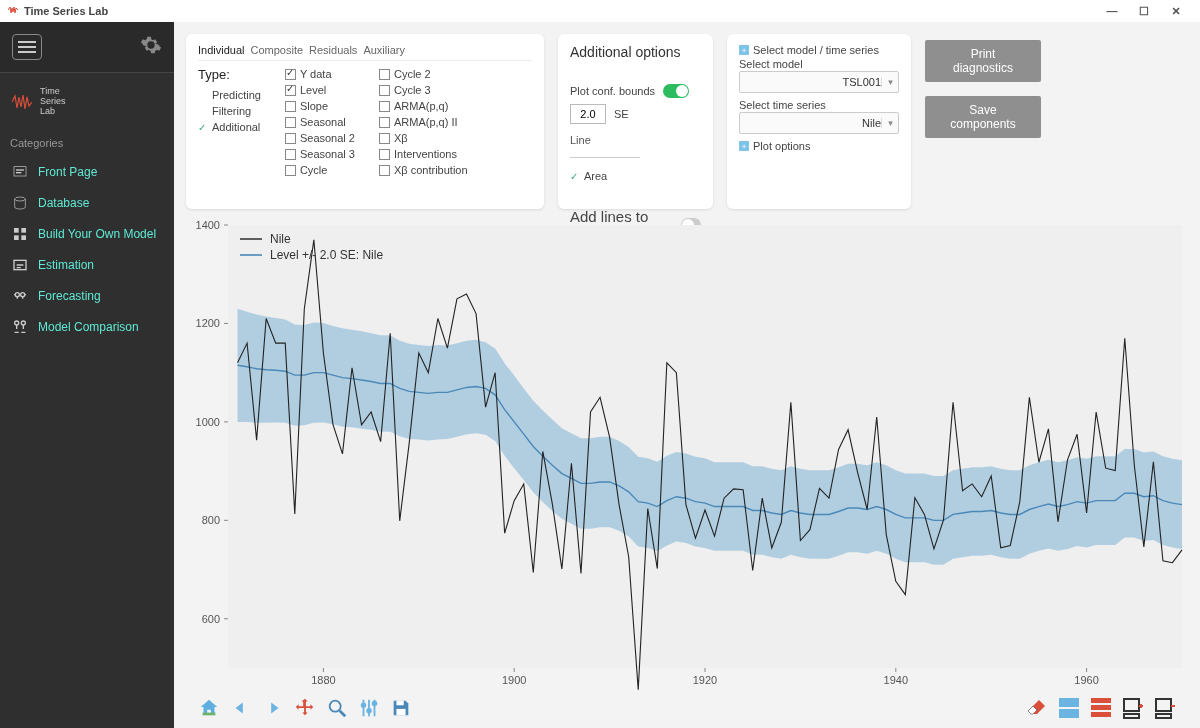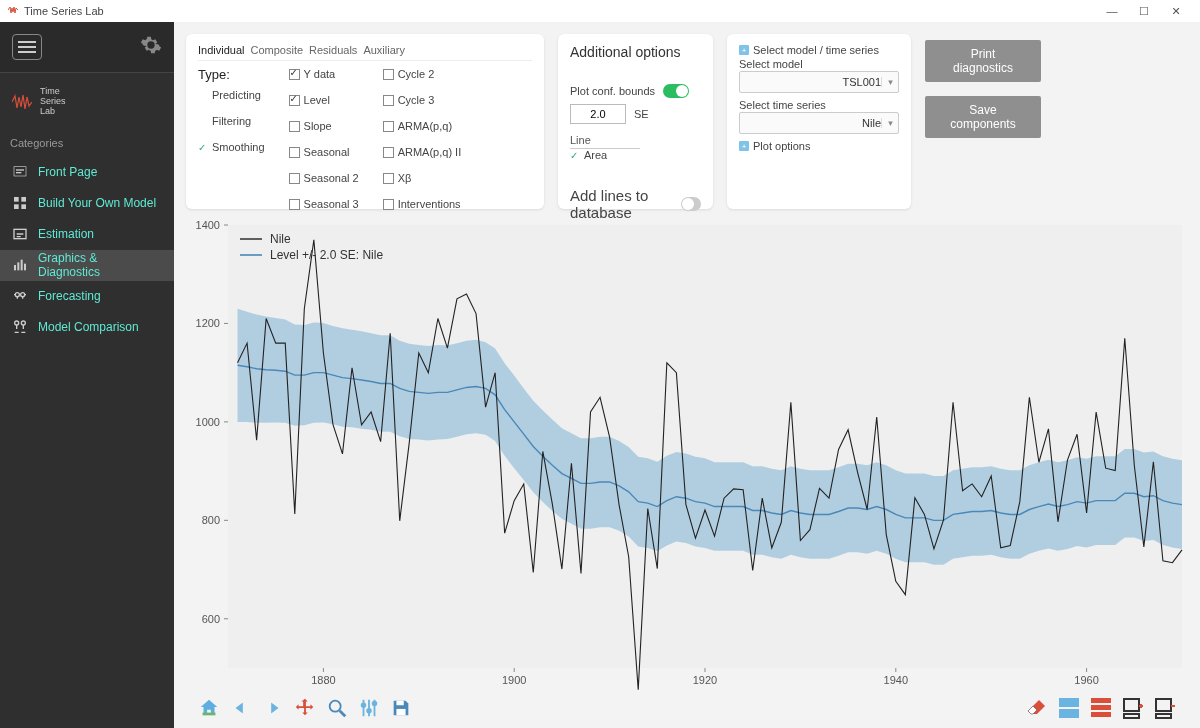--- a/index.html
+++ b/index.html
@@ -1,18 +1,18 @@
 <!DOCTYPE html>
 <html><head>
 <meta charset="utf-8">
 <style>
 * { margin: 0; padding: 0; box-sizing: border-box; font-family: "Segoe UI", Arial, sans-serif; }
 body { width: 1200px; height: 728px; background: #f5f5f5; overflow: hidden; position: relative; }
 
-.titlebar { height: 22px; background: #fff; display: flex; align-items: center; padding: 0 8px; font-size: 11px; color: #444; }
+.titlebar { height: 22px; background: #fff; display: flex; align-items: center; padding: 0 8px; font-size: 11px; color: #444; font-weight: bold; }
 .titlebar .title-icon { color: #d94f3a; margin-right: 6px; font-size: 11px; }
 .titlebar .spacer { flex: 1; }
 .titlebar .winbtn { width: 32px; text-align: center; color: #555; font-size: 11px; }
 
 .main { display: flex; height: 706px; }
 
 .sidebar { width: 174px; background: #2f2f2f; color: #cfcfcf; display: flex; flex-direction: column; }
 .sidebar-top { height: 50px; background: #2a2a2a; display: flex; align-items: center; justify-content: space-between; padding: 0 12px; }
 .hamburger { width: 30px; height: 26px; border: 1px solid #888; border-radius: 4px; display: flex; flex-direction: column; justify-content: center; align-items: center; gap: 3px; padding: 4px; }
 .hamburger span { display: block; width: 18px; height: 2px; background: #ccc; }
@@ -33,35 +33,35 @@
 .panel1 { width: 358px; height: 175px; }
 .panel2 { width: 155px; height: 175px; }
 .panel3 { width: 184px; height: 175px; }
 
 .tabs { display: flex; gap: 6px; font-size: 11px; color: #333; border-bottom: 1px solid #eee; padding-bottom: 4px; margin-bottom: 6px; }
 .tab { color: #666; cursor: pointer; }
 .tab.active { color: #222; font-weight: 500; }
 
 .typecol { display: flex; gap: 24px; }
 .coltitle { font-size: 13px; color: #222; margin-bottom: 6px; }
-.optlist { display: flex; flex-direction: column; gap: 12px; }
+.optlist { display: flex; flex-direction: column; gap: 2px; }
 .opt { font-size: 11px; color: #444; display: flex; align-items: center; gap: 4px; padding: 1px 0; }
 .opt .chkmark { color: #3a7; width: 10px; font-size: 10px; }
 .chkbox { width: 11px; height: 11px; border: 1px solid #888; display: inline-block; position: relative; }
 .chkbox.checked::after { content: "✓"; position: absolute; top: -3px; left: 0; font-size: 10px; color: #333; }
 
 .panel2 h4 { font-size: 14px; font-weight: 400; color: #333; margin-bottom: 24px; }
 .rowline { display: flex; align-items: center; gap: 8px; font-size: 11px; color: #444; margin-bottom: 6px; }
 .toggle { width: 26px; height: 14px; border-radius: 8px; position: relative; background: #ccc; }
 .toggle.on { background: #2bbd5f; }
 .toggle::after { content: ""; width: 12px; height: 12px; background: #fff; border-radius: 50%; position: absolute; top: 1px; left: 1px; }
 .toggle.on::after { left: 13px; }
-.inputbox { border: 1px solid #bbb; width: 56px; height: 20px; font-size: 11px; text-align: center; }
+.inputbox { border: 1px solid #bbb; width: 36px; height: 20px; font-size: 11px; text-align: center; }
 .linesect { margin-top: 10px; }
-.linesect .sectitle { font-size: 11px; color: #555; border-bottom: 1px solid #ccc; padding-bottom: 2px; margin-bottom: 0; width: 70px; }
+.linesect .sectitle { font-size: 11px; color: #555; border-bottom: 1px solid #ccc; padding-bottom: 11px; margin-bottom: 12px; width: 70px; }
 .areaopt { font-size: 11px; color: #444; display: flex; align-items: center; gap: 4px; }
 .areaopt .chkmark { color: #3a7; width: 10px; font-size: 10px; }
 .panel2 .addlines { display: flex; align-items: center; justify-content: space-between; font-size: 15px; color: #444; margin-top: 26px; }
 
 .panel3 .sectitle { font-size: 11px; color: #444; display: flex; align-items: center; gap: 4px; margin-bottom: 2px; }
 .panel3 .seclabel { font-size: 11px; color: #444; margin: 1px 0; }
 .selectbox { display: flex; align-items: center; justify-content: flex-end; border: 1px solid #ccc; border-radius: 2px; background: #fafafa; height: 22px; padding: 0 3px; font-size: 11px; color: #333; margin-bottom: 6px; }
 .selectbox .chev { color: #888; font-size: 9px; width: 14px; text-align: center; border-left: 1px solid #ddd; padding-left: 4px; }
 .plus { width: 10px; height: 10px; background: #7fc3e8; color: #fff; font-size: 8px; display: inline-flex; align-items: center; justify-content: center; border-radius: 1px; }
 
@@ -120,42 +120,40 @@
         <div class="navitem">
           <span class="navicon"><svg width="16" height="16" viewBox="0 0 24 24" fill="#ccc">
               <rect x="3" y="4" width="18" height="14" stroke="#ccc" fill="none"></rect>
               <rect x="6" y="8" width="12" height="2"></rect>
               <rect x="6" y="12" width="8" height="2"></rect>
             </svg></span>
           <span>Front Page</span>
         </div>
         <div class="navitem">
           <span class="navicon"><svg width="16" height="16" viewBox="0 0 24 24" fill="#ccc">
+              <ellipse cx="12" cy="6" rx="8" ry="3" fill="none" stroke="#ccc"></ellipse>
+              <path d="M4 6v12c0 1.7 3.6 3 8 3s8-1.3 8-3V6" fill="none" stroke="#ccc"></path>
+            </svg></span>
+          <span>Database</span>
+        </div>
+        <div class="navitem">
+          <span class="navicon"><svg width="16" height="16" viewBox="0 0 24 24" fill="#ccc">
               <rect x="3" y="3" width="7" height="7"></rect>
               <rect x="14" y="3" width="7" height="7"></rect>
               <rect x="3" y="14" width="7" height="7"></rect>
               <rect x="14" y="14" width="7" height="7"></rect>
             </svg></span>
           <span>Build Your Own Model</span>
         </div>
         <div class="navitem">
           <span class="navicon"><svg width="16" height="16" viewBox="0 0 24 24" fill="none" stroke="#ccc" stroke-width="2">
               <rect x="3" y="5" width="18" height="14"></rect>
               <path d="M7 12h10M7 16h6"></path>
             </svg></span>
           <span>Estimation</span>
-        </div>
-        <div class="navitem active">
-          <span class="navicon"><svg width="16" height="16" viewBox="0 0 24 24" fill="#ccc">
-              <rect x="3" y="12" width="3" height="8"></rect>
-              <rect x="8" y="8" width="3" height="12"></rect>
-              <rect x="13" y="4" width="3" height="16"></rect>
-              <rect x="18" y="10" width="3" height="10"></rect>
-            </svg></span>
-          <span>Graphics &amp; Diagnostics</span>
         </div>
         <div class="navitem">
           <span class="navicon"><svg width="16" height="16" viewBox="0 0 24 24" fill="none" stroke="#ccc" stroke-width="2">
               <circle cx="8" cy="10" r="3"></circle>
               <circle cx="16" cy="10" r="3"></circle>
               <path d="M5 10h-2M21 10h-2M8 13v3M16 13v3"></path>
             </svg></span>
           <span>Forecasting</span>
         </div>
         <div class="navitem">
@@ -185,21 +183,21 @@
                 <div class="opt">
                   <span class="chkmark"></span>
                   <span>Predicting</span>
                 </div>
                 <div class="opt">
                   <span class="chkmark"></span>
                   <span>Filtering</span>
                 </div>
                 <div class="opt">
                   <span class="chkmark">✓</span>
-                  <span>Smoothing</span>
+                  <span>Additional</span>
                 </div>
               </div>
           </div>
           <div class="optlist" id="col1">
               <div class="opt">
                 <span class="chkbox checked"></span>
                 <span>Y data</span>
               </div>
               <div class="opt">
                 <span class="chkbox checked"></span>

